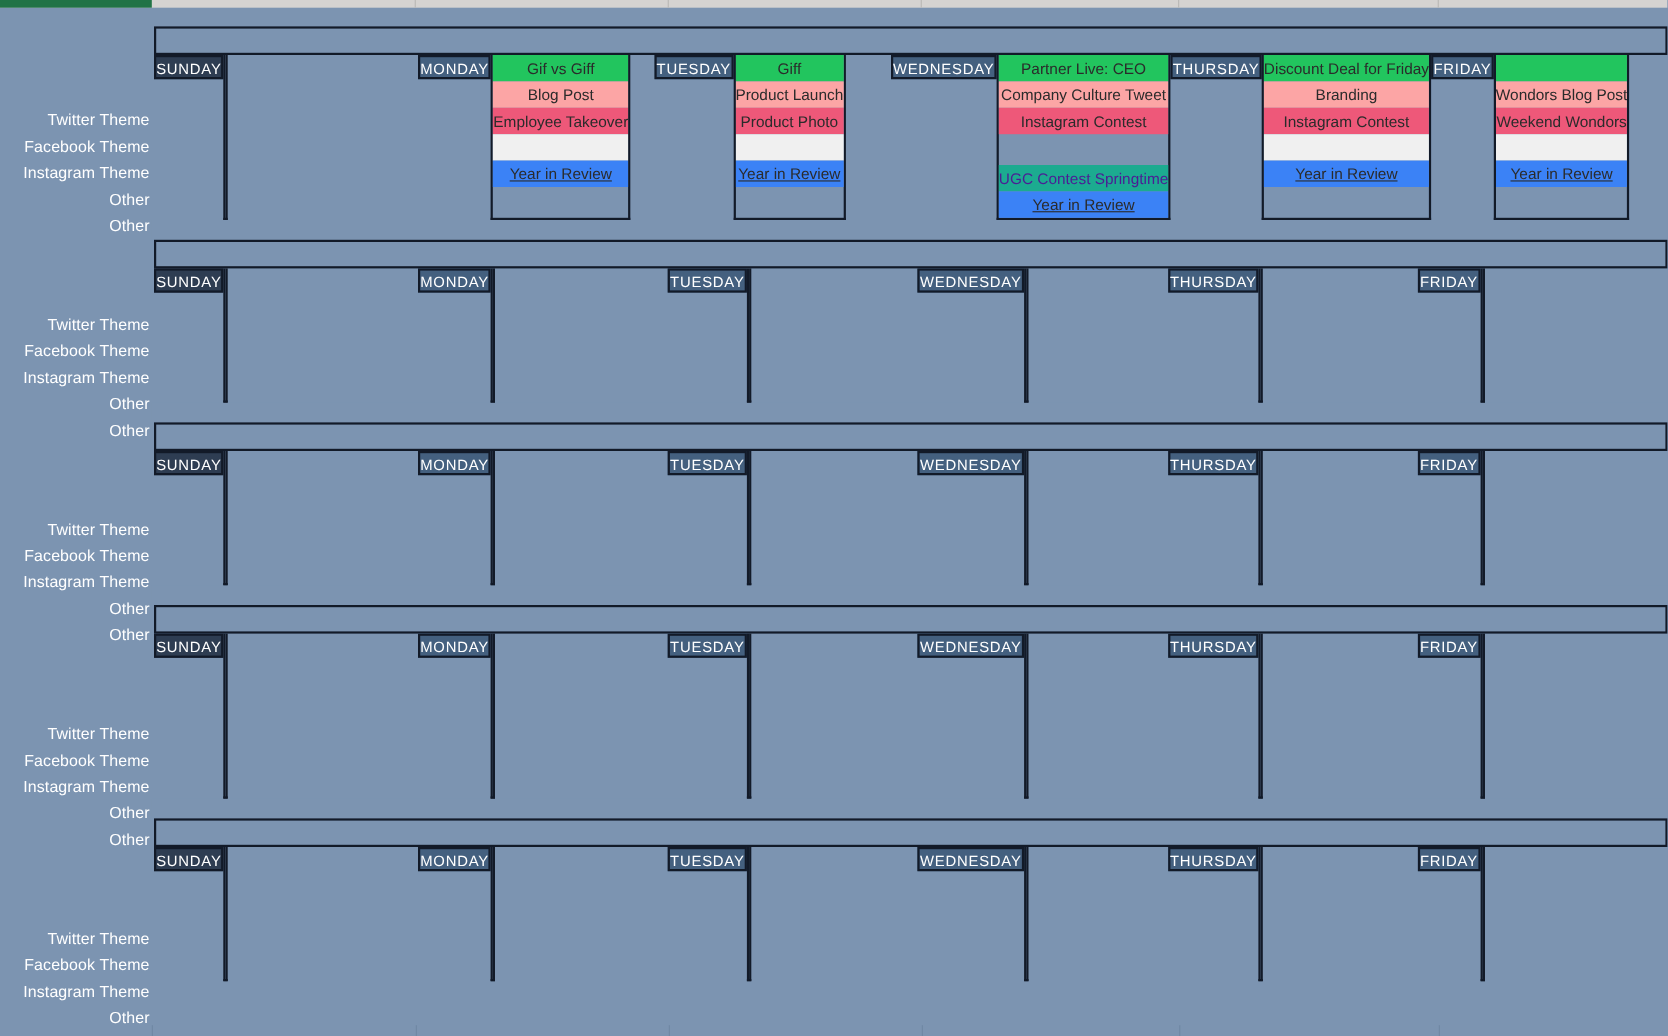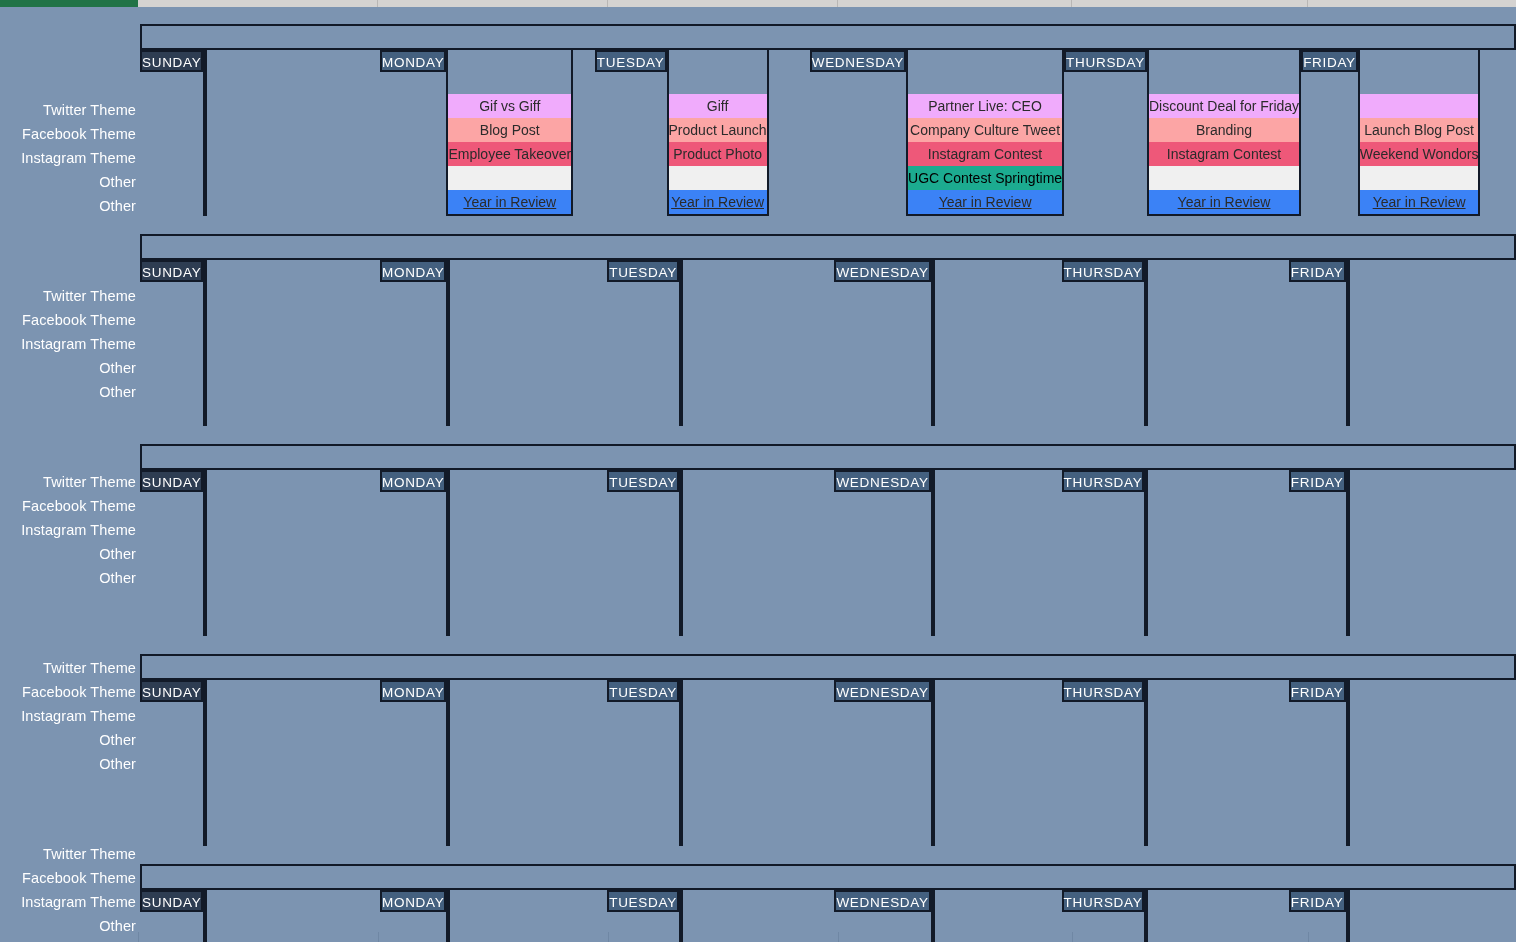--- a/index.html
+++ b/index.html
@@ -58,26 +58,26 @@
 
   .cells { border-left: 2px solid #121a28; border-right: 2px solid #121a28;
            border-bottom: 2px solid #121a28; }
   .cell {
     height: 24px; line-height: 24px; text-align: center;
     font-size: 14px; color: #2b2b2b; white-space: nowrap;
     overflow: hidden;
   }
   .cell.sunday-merged { height: 120px; background: #d6d6d6; }
 
-  .r-twitter   { background: #f0abfc; margin-top: 44px; }
+  .r-twitter   { background: #22c55e; }
   .r-facebook  { background: #fca5a5; }
   .r-instagram { background: #ee5879; }
   .r-other1    { background: #ffffff; }
   .r-other1.gray { background: #f0f0f0; }
-  .r-other1.teal { background: #1cab90; color: #000000; }
+  .r-other1.teal { background: #1cab90; color: #4c1d95; margin-top: 28px; }
   .r-other2    { background: #3b82f6; text-decoration: underline; }
 
   
   .bottom-lines { position: absolute; left: 138px; bottom: 0; width: 1378px; height: 10px; display: flex; }
   .bottom-lines > div { flex: 1 1 0; border-left: 1px solid #6f87a4; }
 </style>
 </head>
 <body>
 
 <div id="app">
@@ -179,21 +179,21 @@
               <div class="cell r-facebook">Branding</div>
               <div class="cell r-instagram">Instagram Contest</div>
               <div class="cell r-other1 gray"></div>
               <div class="cell r-other2">Year in Review</div>
             </div>
           </div>
           <div class="col col-day">
             <div class="dayhdr">FRIDAY</div>
             <div class="cells">
               <div class="cell r-twitter"></div>
-              <div class="cell r-facebook">Launch Blog Post</div>
+              <div class="cell r-facebook">Wondors Blog Post</div>
               <div class="cell r-instagram">Weekend Wondors</div>
               <div class="cell r-other1 gray"></div>
               <div class="cell r-other2">Year in Review</div>
             </div>
           </div>
         </div>
         <div class="week-gap"></div>
       </div>
       <div class="week">
         <div class="week-title-bar"></div>

